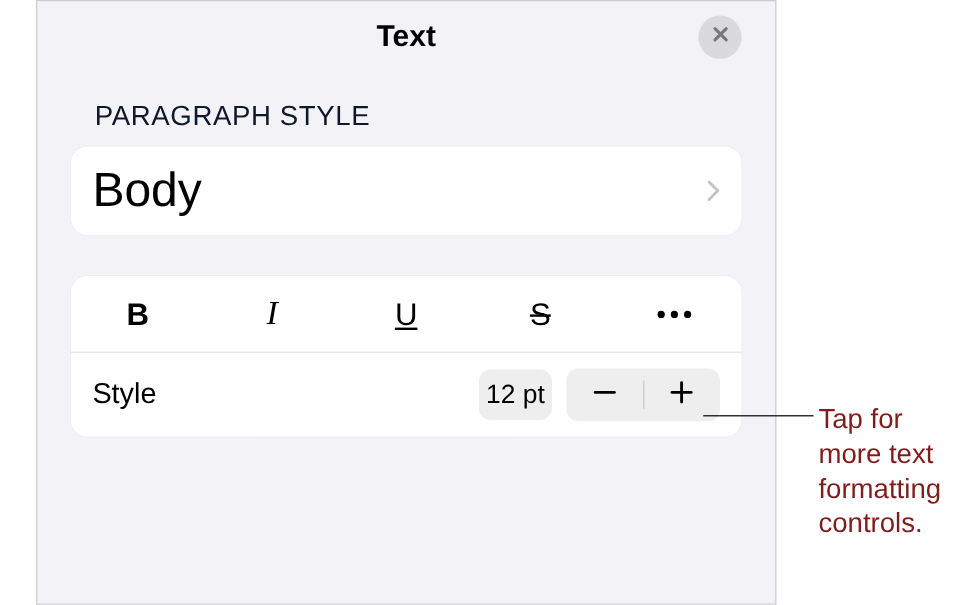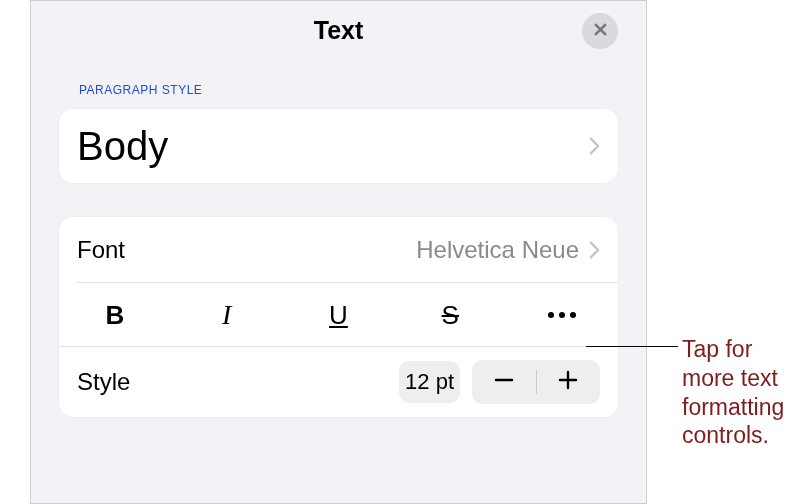--- a/index.html
+++ b/index.html
@@ -60,23 +60,23 @@
     background: #d9d9de;
     display: flex;
     align-items: center;
     justify-content: center;
     cursor: pointer;
   }
   .close svg { width: 15px; height: 15px; }
 
   
   .section-label {
-    font-size: 12px;
+    font-size: 23px;
     letter-spacing: 0.5px;
-    color: #1d4ed8;
+    color: #0f172a;
     text-transform: uppercase;
     margin-top: 24px;
     margin-bottom: 12px;
     padding-left: 20px;
   }
 
   
   .card {
     background: #fff;
     border-radius: 14px;
@@ -194,30 +194,20 @@
       <div class="chev">
         <svg viewBox="0 0 12 20">
             <path d="M2 2 L10 10 L2 18"></path>
           </svg>
       </div>
     </div>
   </div>
 
   <div class="card card2">
 
-    <div class="row font-row">
-      <div class="lbl">Font</div>
-      <div class="font-val">Helvetica Neue</div>
-      <div class="chev">
-        <svg viewBox="0 0 12 20">
-            <path d="M2 2 L10 10 L2 18"></path>
-          </svg>
-      </div>
-      <div class="sep"></div>
-    </div>
 
     <div class="row fmt-row">
       <div class="fmt-grid">
         <div class="fmt-cell bold">B</div>
         <div class="fmt-cell italic">I</div>
         <div class="fmt-cell underline">U</div>
         <div class="fmt-cell strike">S</div>
         <div class="fmt-cell">
           <div class="more-dots">
             <span></span>

